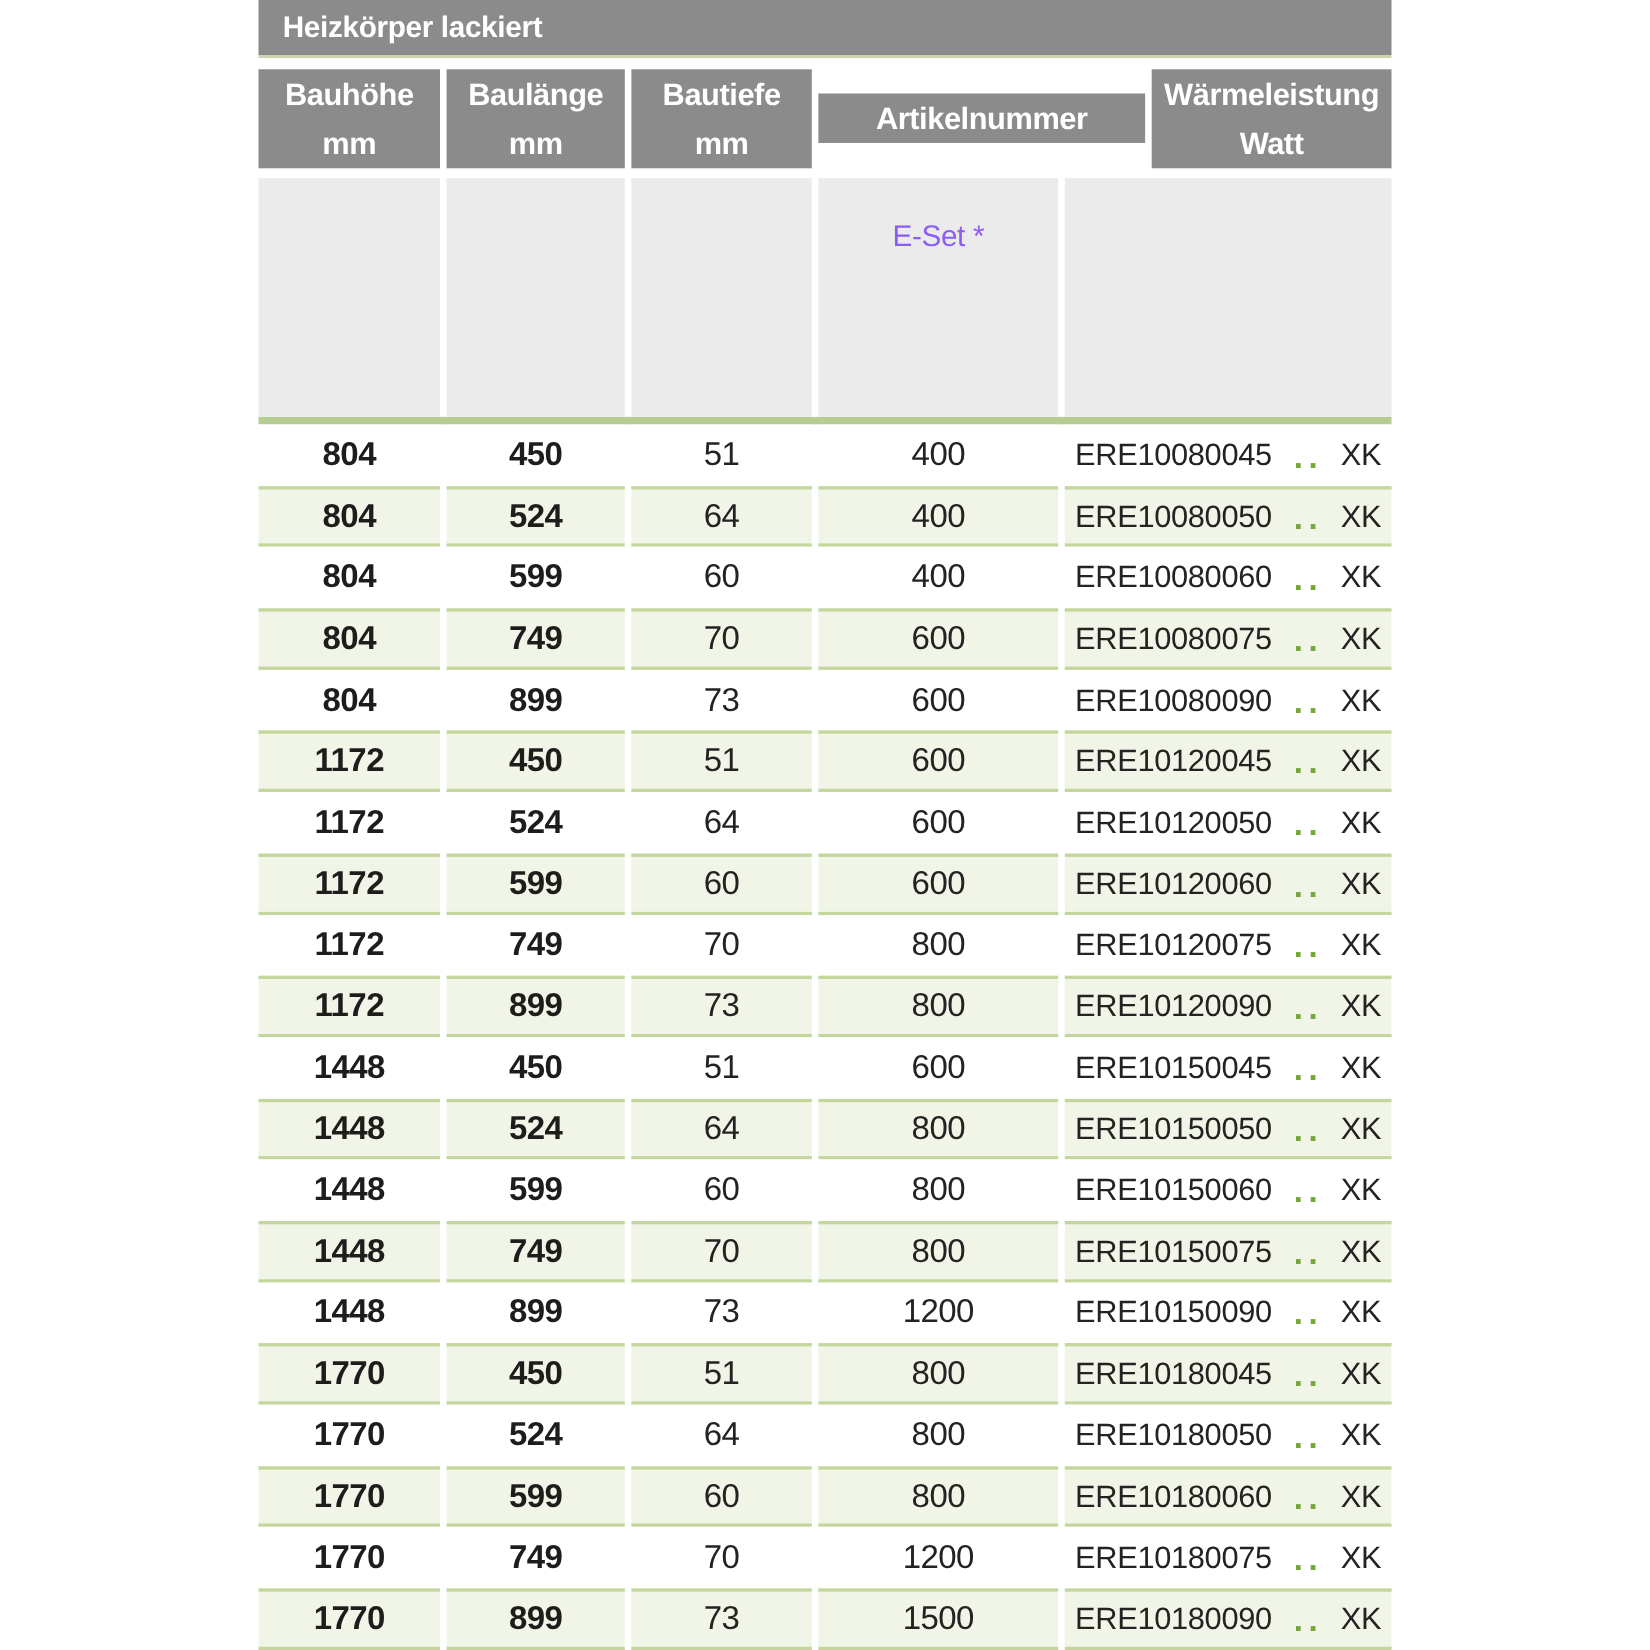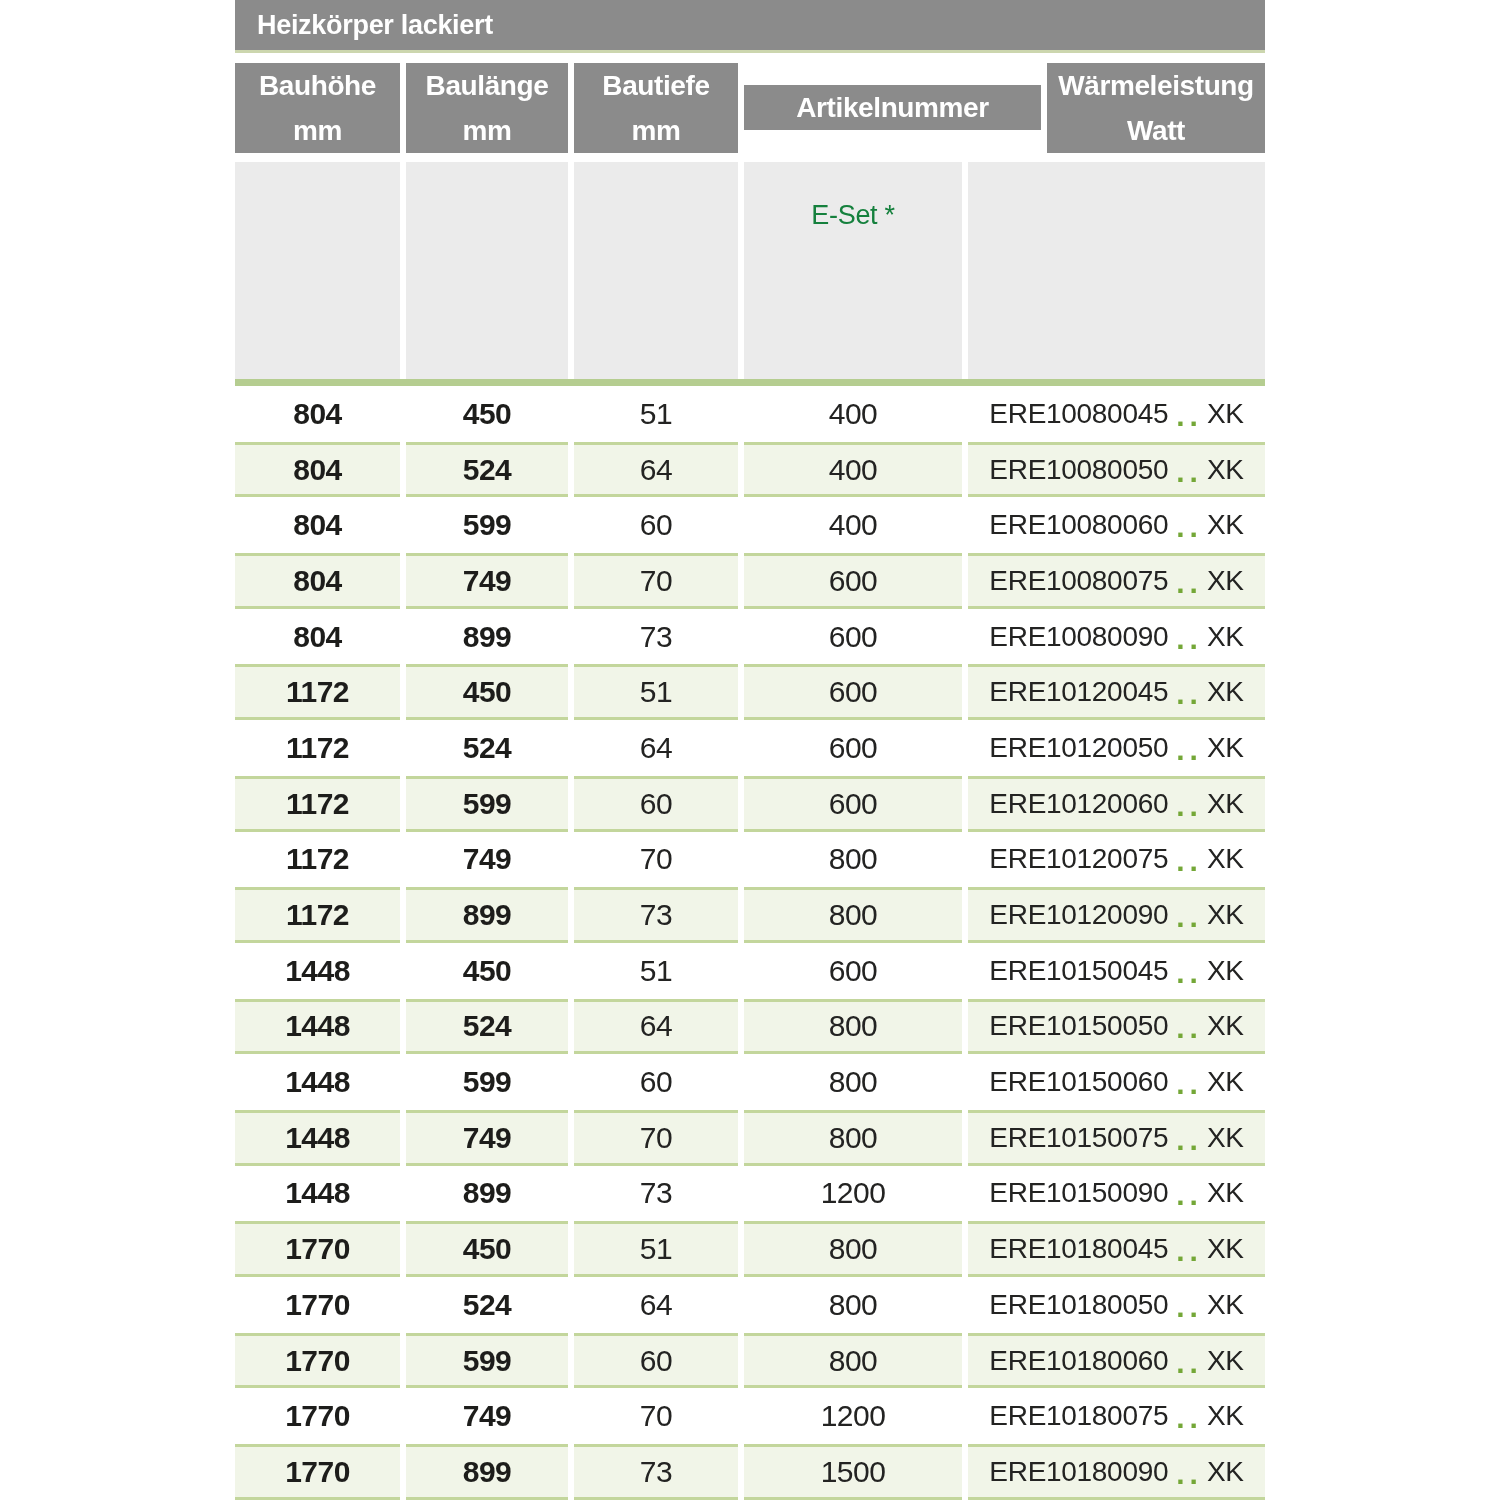--- a/index.html
+++ b/index.html
@@ -67,41 +67,41 @@
 
   
   .subheader-row { height: 217px; }
   .sub-cell {
     background: #ebebeb;
     display: flex;
     justify-content: center;
     align-items: flex-start;
     padding-top: 38px;
     font-size: 27px;
-    color: #15803d;
+    color: #8b5cf6;
     letter-spacing: -0.3px;
   }
   .green-bar {
     height: 7px;
     background: #b5cd90;
   }
 
   
   .data-row { height: 55.7px; justify-content: flex-end; }
   .cell {
     display: flex;
     align-items: center;
     justify-content: center;
     font-size: 30px;
     color: #232322;
     letter-spacing: -0.5px;
     background: #ffffff;
   }
   .bold { font-weight: bold; color: #1d1d1b; }
-  .art  { font-size: 28px; letter-spacing: -0.3px; }
+  .art  { font-size: 28px; letter-spacing: -0.3px; gap: 12px; }
 
   .r-tint .cell {
     background: #f1f5e8;
     border-top: 3px solid #c3d69c;
     border-bottom: 3px solid #c3d69c;
   }
 
   .dots {
     color: #74a737;
     font-weight: bold;

